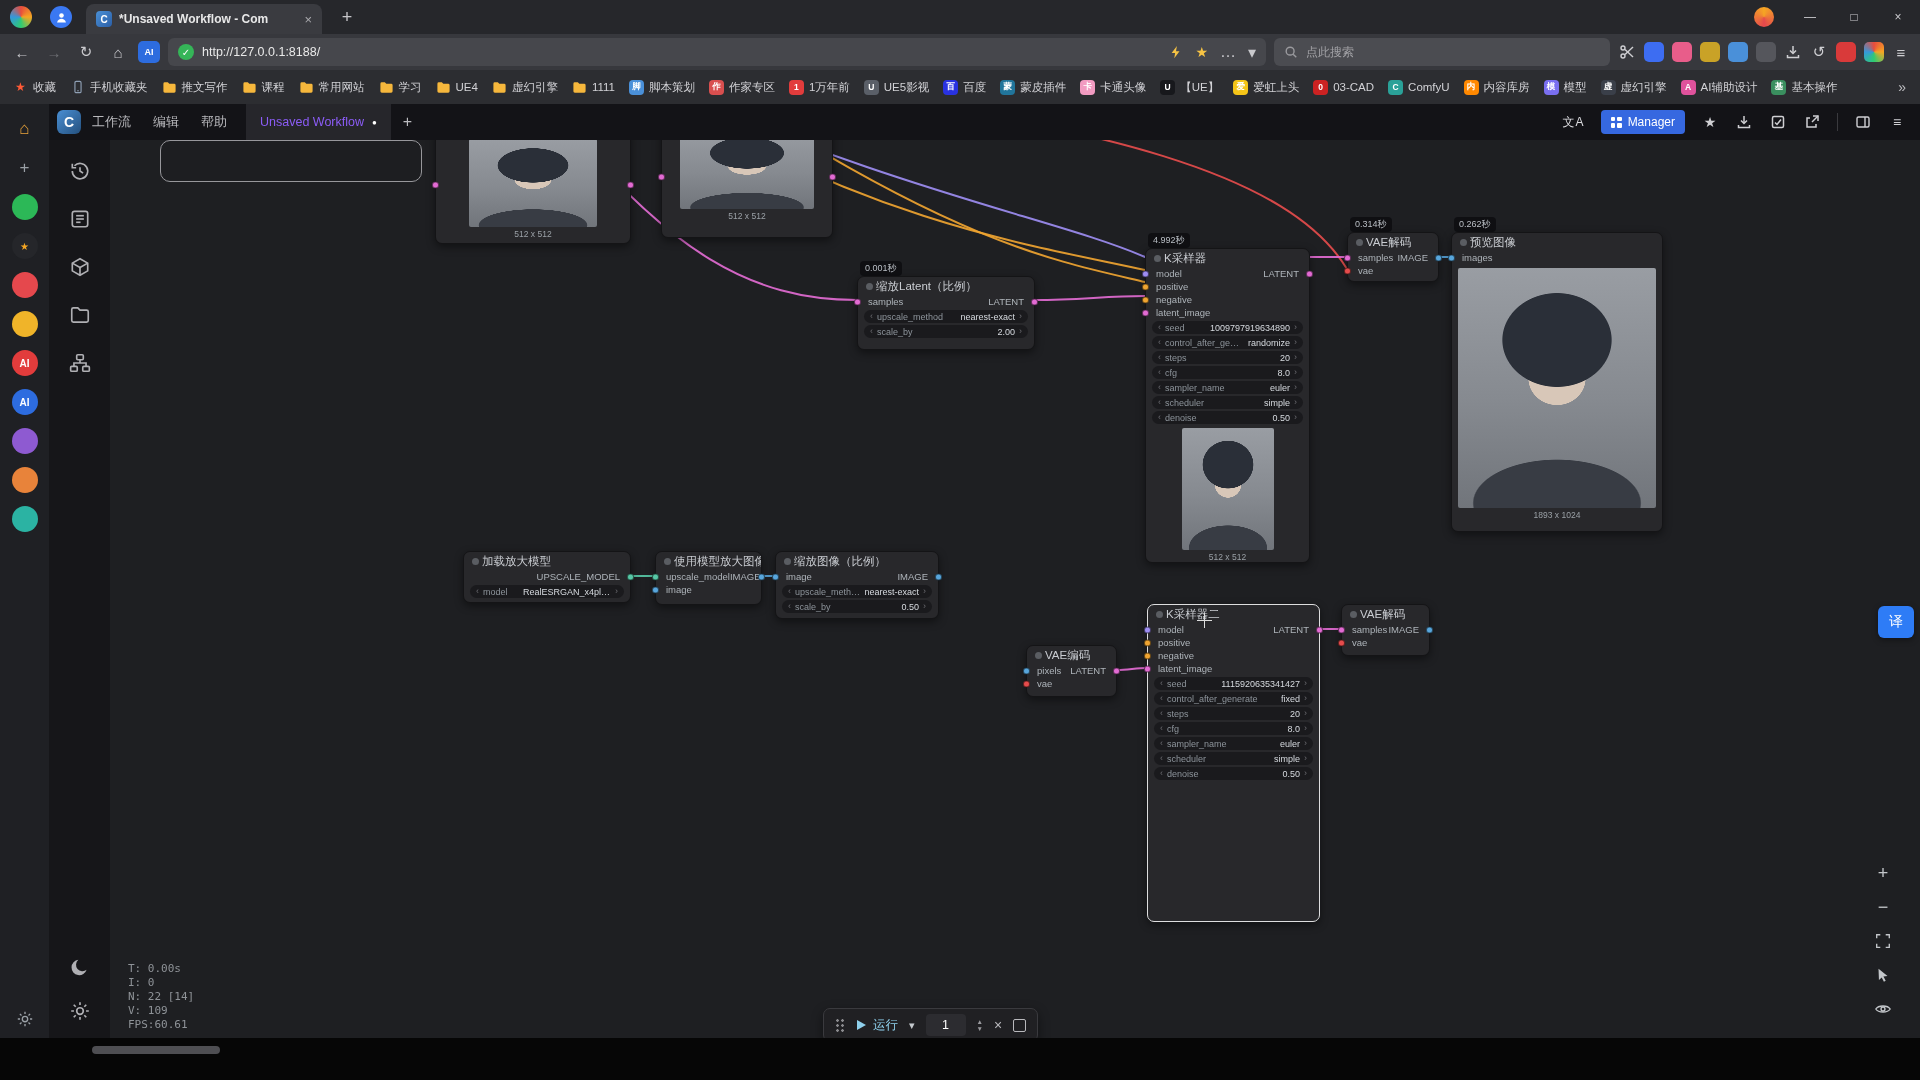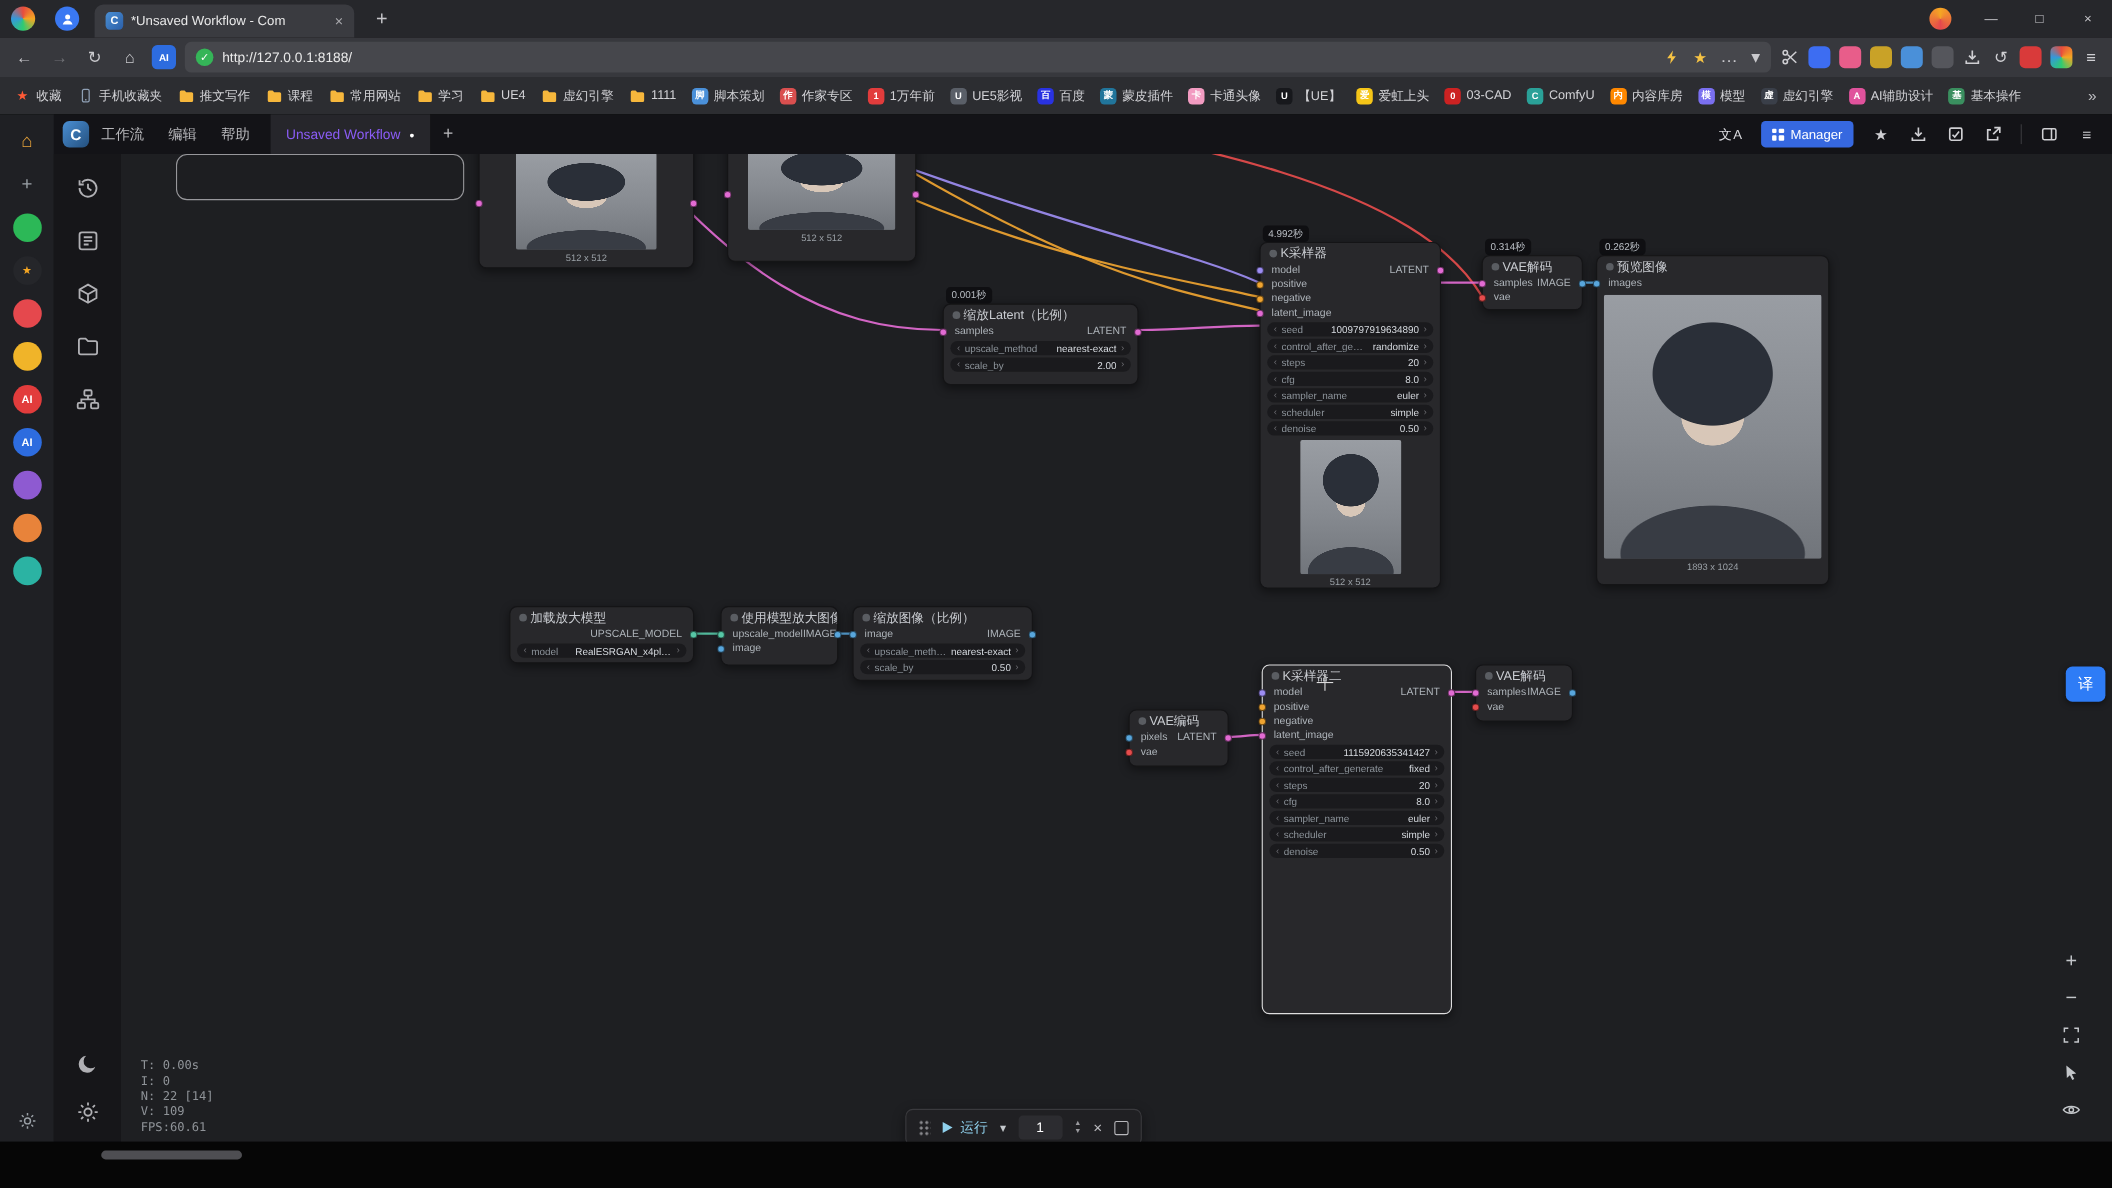--- a/index.html
+++ b/index.html
@@ -7,21 +7,21 @@
   
   #tabbar{position:absolute;left:0;top:0;width:1920px;height:34px;background:#26272b;display:flex;align-items:center;}
   .blogo{width:22px;height:22px;border-radius:50%;margin-left:10px;flex:none;
     background:conic-gradient(#e84c3d,#f5a623,#2ecc71,#3498db,#e84c3d);}
   .profile-ic{width:22px;height:22px;border-radius:50%;margin-left:18px;background:#3a78f2;color:#fff;
     display:flex;align-items:center;justify-content:center;flex:none;}
   .tab{height:30px;margin:4px 0 0 14px;width:216px;border-radius:8px 8px 0 0;background:#3a3b40;
     display:flex;align-items:center;gap:7px;padding:0 10px;}
   .favicon{width:16px;height:16px;border-radius:4px;background:linear-gradient(135deg,#4a8fd4,#2b5fa8);
     color:#fff;font-size:10px;font-weight:bold;display:flex;align-items:center;justify-content:center;flex:none;}
-  .tab-title{flex:1;min-width:0;font-size:12px;color:#e8e8e8;white-space:nowrap;overflow:hidden;text-overflow:ellipsis;}
+  .tab-title{flex:1;min-width:0;font-size:12px;color:#e8e8e8;white-space:nowrap;overflow:hidden;text-overflow:ellipsis;font-weight:bold;}
   .tab-close{color:#a9a9ad;font-size:13px;flex:none;}
   .newtab{color:#c6c6ca;font-size:18px;margin-left:12px;width:26px;text-align:center;}
   .win-ctrls{margin-left:auto;display:flex;align-items:center;}
   .win-ctrls span{width:44px;text-align:center;color:#c9c9cd;font-size:12px;line-height:34px;}
   .promo{width:20px;height:20px;border-radius:50%;background:conic-gradient(#f5a623,#e5484d,#f5a623);margin-right:14px;}
   #addrbar{position:absolute;left:0;top:34px;width:1920px;height:36px;background:#37383d;display:flex;align-items:center;gap:8px;padding:0 10px;box-sizing:border-box;}
   .navbtn{color:#c9c9cd;font-size:15px;width:24px;text-align:center;flex:none;}
   .navbtn.dim{color:#6f7075;}
   .ai-badge{width:22px;height:22px;border-radius:5px;background:#2d6cdf;color:#fff;font-size:9px;font-weight:bold;
     display:flex;align-items:center;justify-content:center;flex:none;}
@@ -147,20 +147,27 @@
     <span class="url-text">http://127.0.0.1:8188/</span>
     <span class="pill-right">
       <svg class="bolt" viewBox="0 0 16 16">
           <path d="M9 1 L3 9 h4 l-1 6 6-8 H8z" fill="currentColor"></path>
         </svg>
       <span class="star-y">★</span>
       <span>…</span>
       <span>▾</span>
     </span>
   </div>
+  <div class="search-pill">
+    <svg width="14" height="14" viewBox="0 0 16 16">
+        <circle cx="7" cy="7" r="4.5" fill="none" stroke="currentColor" stroke-width="1.6"></circle>
+        <line x1="10.5" y1="10.5" x2="14" y2="14" stroke="currentColor" stroke-width="1.6"></line>
+      </svg>
+    <span class="ph">点此搜索</span>
+  </div>
   <span class="toolic">
     <svg width="16" height="16" viewBox="0 0 16 16" fill="none" stroke="currentColor" stroke-width="1.4">
         <circle cx="4" cy="12" r="2"></circle>
         <circle cx="4" cy="4" r="2"></circle>
         <line x1="6" y1="5.5" x2="14" y2="13"></line>
         <line x1="6" y1="10.5" x2="14" y2="3"></line>
       </svg>
   </span>
   <span class="ext" style="background:#3d6df2"></span>
   <span class="ext" style="background:#e85d8a"></span>
@@ -488,21 +495,21 @@
           <span class="wv">nearest-exact</span>
           <span class="wa">›</span>
         </div>
         <div class="nwidget">
           <span class="wa">‹</span>
           <span class="wl">scale_by</span>
           <span class="wv">2.00</span>
           <span class="wa">›</span>
         </div>
       </div>
-      <div class="cnode" style="left: 1035px; top: 80px; width: 165px; height: 315px;">
+      <div class="cnode" style="left: 1035px; top: 108px; width: 165px; height: 315px;">
         <div class="nbadge">4.992秒</div>
         <div class="ntitle">
           <span class="ndot"></span>
           <span>K采样器</span>
         </div>
         <div class="nrow">
           <span class="pdot in" style="background: rgb(157, 141, 242);"></span>
           <span class="slot-in">model</span>
           <span class="slot-out">LATENT</span>
           <span class="pdot out" style="background: rgb(226, 107, 211);"></span>

